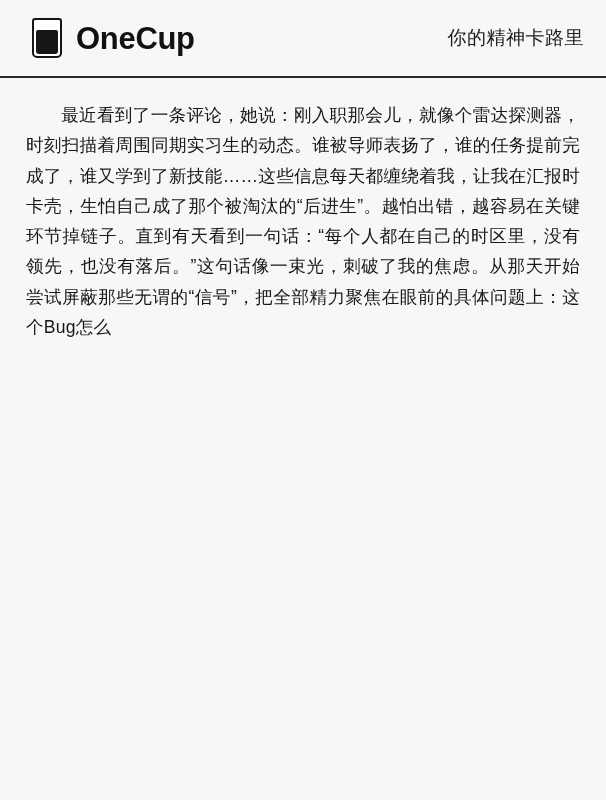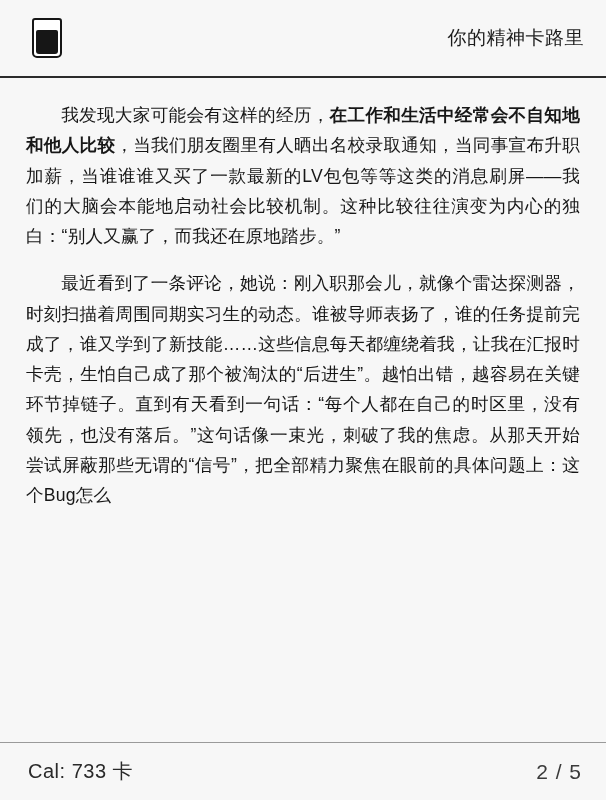--- a/index.html
+++ b/index.html
@@ -128,31 +128,23 @@
 <body>
 
 <div class="page">
 
   <div class="header">
     <div class="brand">
       <div class="cup-icon">
         <div class="glass"></div>
         <div class="coffee"></div>
       </div>
+      <div class="brand-name">OneCup</div>
     </div>
     <div class="header-tagline">你的精神卡路里</div>
   </div>
 
   <div class="content">
-    <p class="para" id="para-0"><span>我发现大家可能会有这样的经历，</span><span class="b">在工作和生活中经常会不自知地和他人比较</span><span>，当我们朋友圈里有人晒出名校录取通知，当同事宣布升职加薪，当谁谁谁又买了一款最新的LV包包等等这类的消息刷屏——我们的大脑会本能地启动社会比较机制。这种比较往往演变为内心的独白：“别人又赢了，而我还在原地踏步。”</span></p>
     <p class="para" id="para-2"><span>最近看到了一条评论，她说：刚入职那会儿，就像个雷达探测器，时刻扫描着周围同期实习生的动态。谁被导师表扬了，谁的任务提前完成了，谁又学到了新技能……这些信息每天都缠绕着我，让我在汇报时卡壳，生怕自己成了那个被淘汰的“后进生”。越怕出错，越容易在关键环节掉链子。直到有天看到一句话：“每个人都在自己的时区里，没有领先，也没有落后。”这句话像一束光，刺破了我的焦虑。从那天开始尝试屏蔽那些无谓的“信号”，把全部精力聚焦在眼前的具体问题上：这个Bug怎么</span></p>
   </div>
 
-  <div class="footer">
-    <div class="cal">
-      <span>Cal:</span>
-      <span>733</span>
-      <span>卡</span>
-    </div>
-    <div class="pagenum">2 / 5</div>
-  </div>
 
 </div>
 
 </body></html>

